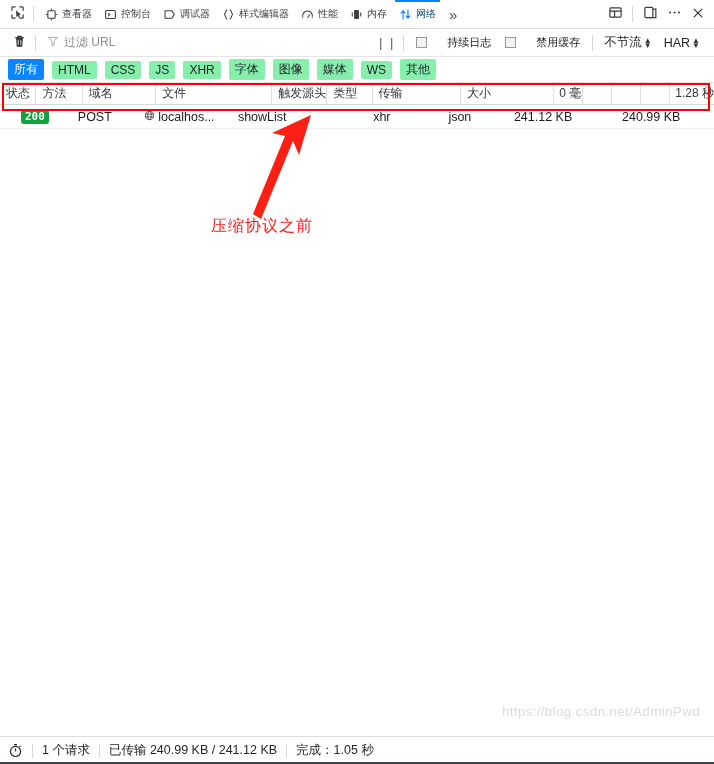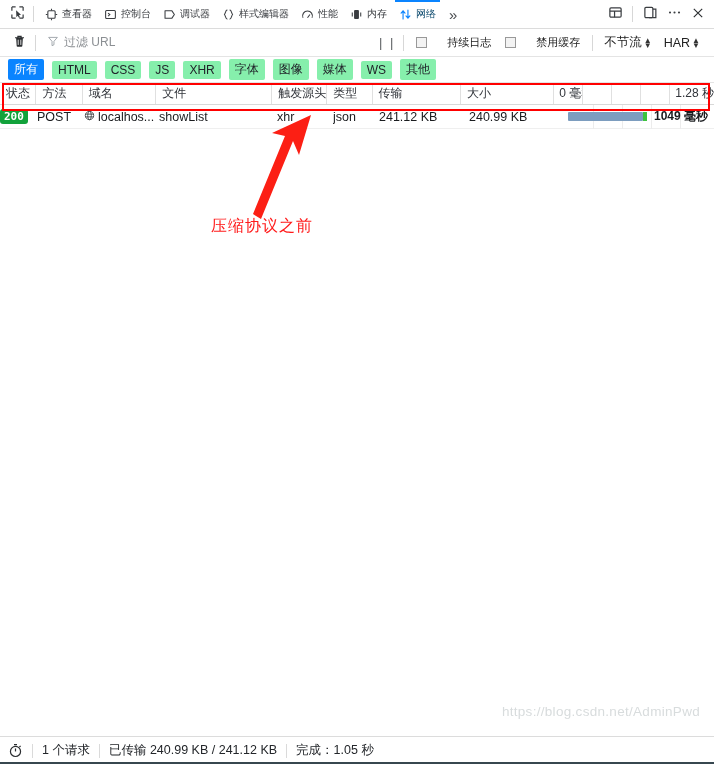--- a/index.html
+++ b/index.html
@@ -223,20 +223,21 @@
     font-size: 12.5px;
     color: #1a1c1f;
     box-sizing: border-box;
     border-bottom: 1px solid #efefef;
   }
   .req-row .cell {
     display: flex;
     box-sizing: border-box;
     white-space: nowrap;
     overflow: hidden;
+    margin-left: 21px;
   }
   .status-badge {
     background: #12a23b;
     color: #ffffff;
     font-family: "DejaVu Sans Mono", "Liberation Mono", monospace;
     font-size: 11px;
     font-weight: bold;
     border-radius: 3px;
     padding: 1px 4px;
     line-height: 13px;

